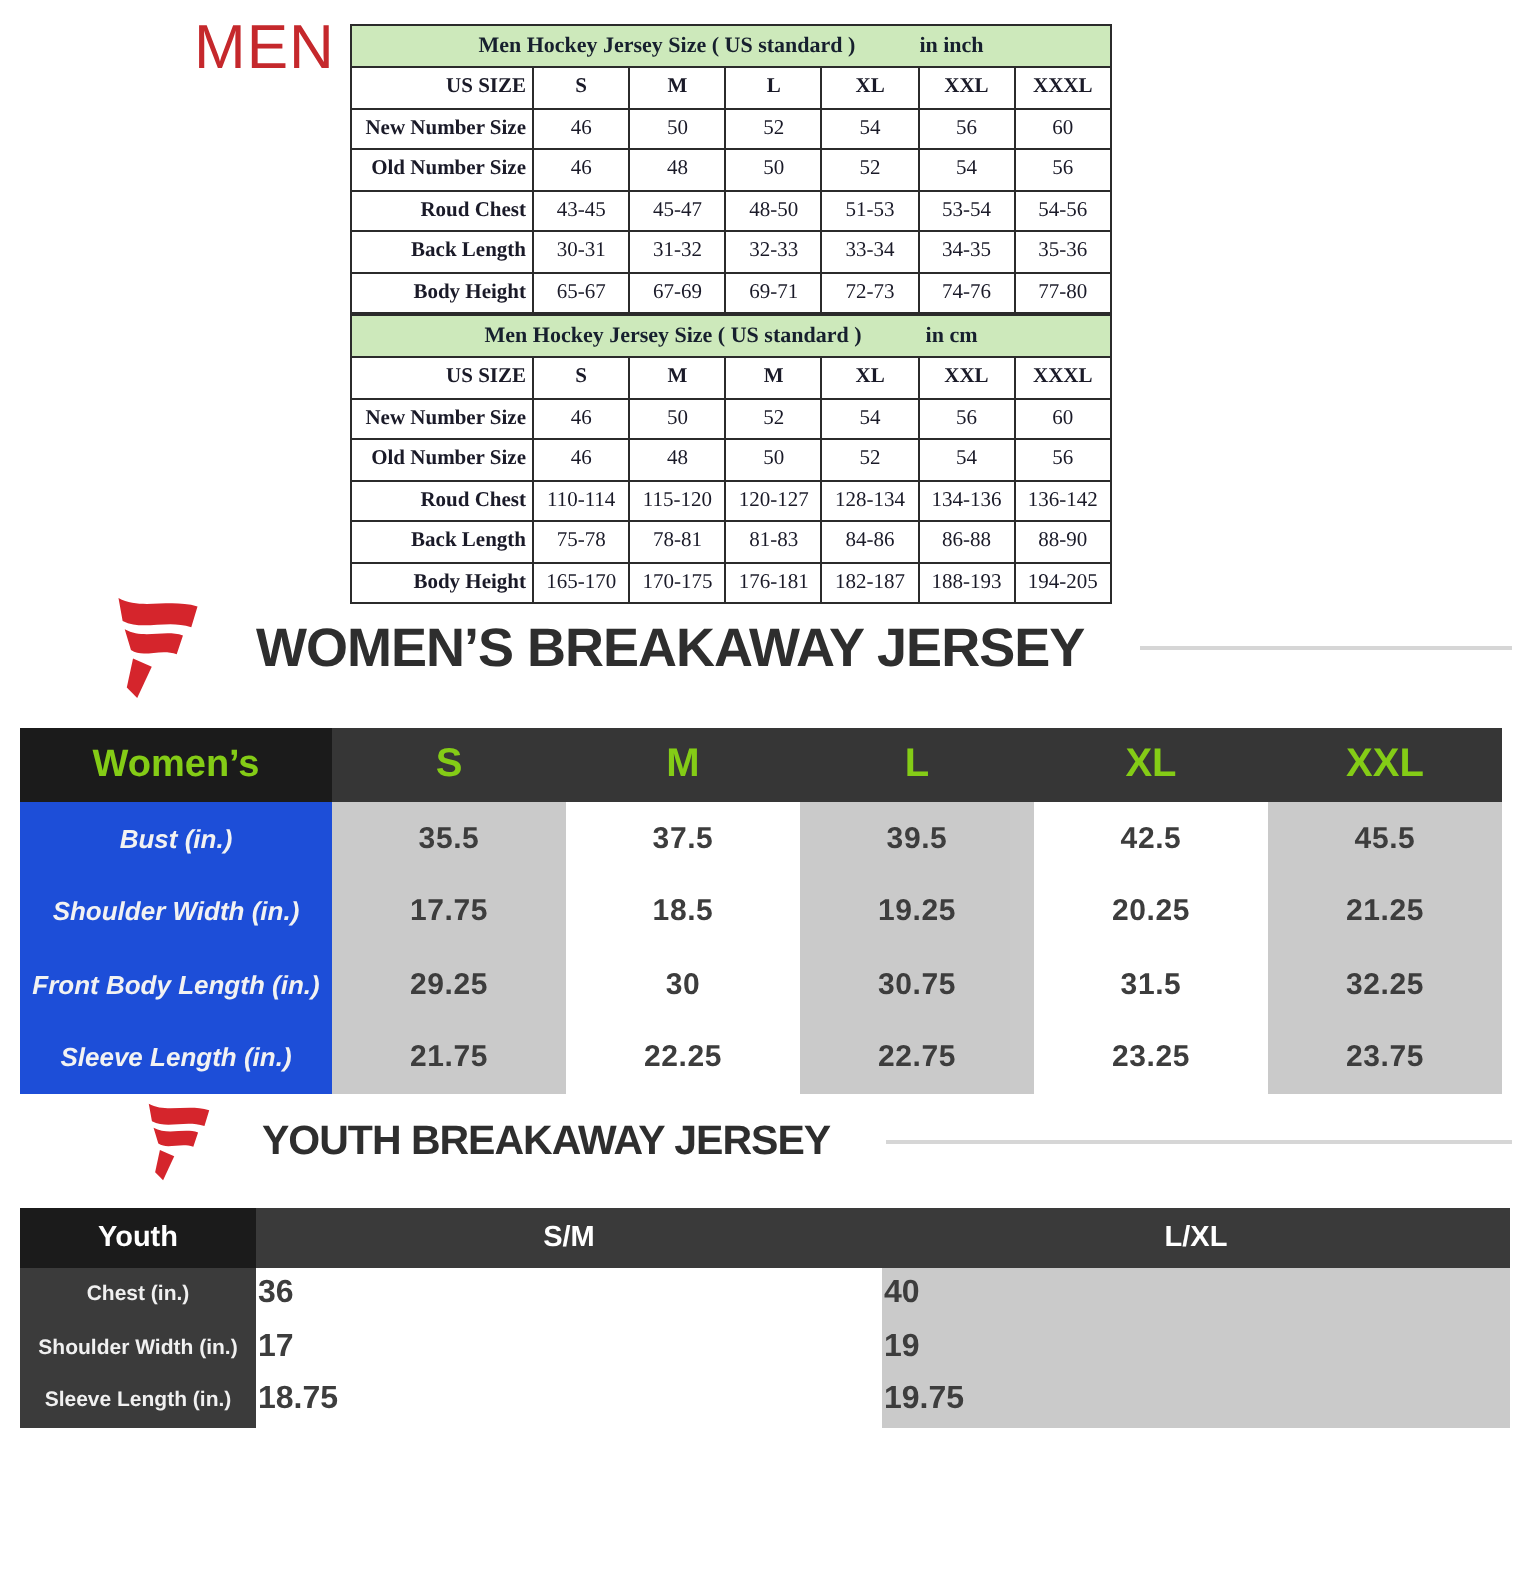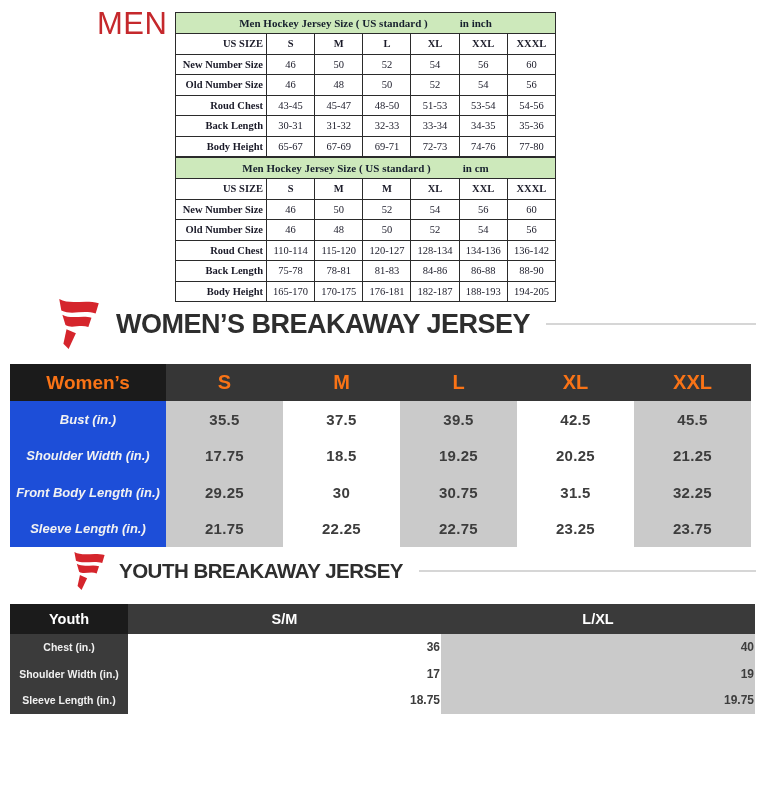--- a/index.html
+++ b/index.html
@@ -23,39 +23,39 @@
     overflow:hidden;white-space:nowrap;
   }
   .mtable .title-row td{
     background:#cde9bb;font-weight:bold;height:16px;font-size:11px;color:#17202e;
   }
   .mtable .title-row .unit{margin-left:32px;}
   .mtable tbody th{text-align:right;font-weight:bold;padding-left:5px;}
   .mtable .size-row td{font-weight:bold;}
 
   
-  .sec-header{position:absolute;display:flex;align-items:center;}
+  .sec-header{position:absolute;display:flex;align-items:center;gap:12px;}
   .sec-title{
     font-weight:bold;color:#2e2e2e;letter-spacing:-.5px;white-space:nowrap;
   }
   .sec-rule{flex:1;height:2px;background:#d6d6d6;margin-left:16px;}
   .brand-flag{flex:0 0 auto;}
 
   #women-header{left:56px;top:298px;width:700px;}
   #women-header .sec-title{font-size:27px;margin-left:14px;}
   #youth-header{left:72px;top:551px;width:684px;}
   #youth-header .sec-title{font-size:20.5px;margin-left:12px;}
 
   
   #women-table{
     position:absolute;left:10px;top:364px;width:741px;
     border-collapse:collapse;table-layout:fixed;
   }
   #women-table thead tr{height:37px;}
-  #women-table thead th{color:#f97316;font-weight:bold;}
+  #women-table thead th{color:#84cc16;font-weight:bold;}
   #women-table th.corner{background:#1b1b1b;font-size:19px;}
   #women-table th.size{background:#363636;font-size:20px;}
   #women-table tbody tr{height:36.5px;}
   #women-table tbody th{
     background:#1d4ed8;color:#f2f2f2;font-size:13px;font-weight:600;font-style:italic;
   }
   #women-table tbody td{
     background:#ffffff;color:#3d3d3d;font-size:15px;font-weight:600;
     text-align:center;letter-spacing:.3px;
   }
@@ -68,21 +68,21 @@
   }
   #youth-table thead tr{height:30px;}
   #youth-table thead th{color:#ffffff;font-weight:bold;font-size:14.5px;}
   #youth-table th.corner{background:#1b1b1b;}
   #youth-table th.size{background:#3a3a3a;}
   #youth-table tbody tr{height:26.5px;}
   #youth-table tbody th{
     background:#3b3b3b;color:#f0f0f0;font-size:10.5px;font-weight:600;
   }
   #youth-table tbody td{
-    background:#ffffff;color:#3d3d3d;font-size:12px;font-weight:600;text-align:right;
+    background:#ffffff;color:#3d3d3d;font-size:16px;font-weight:600;text-align:left;
   }
   #youth-table tbody td:nth-child(3){background:#cacaca;}
 </style>
 </head>
 <body>
 
 <div id="men-label">MEN</div>
 
 <div id="men-tables">
 

